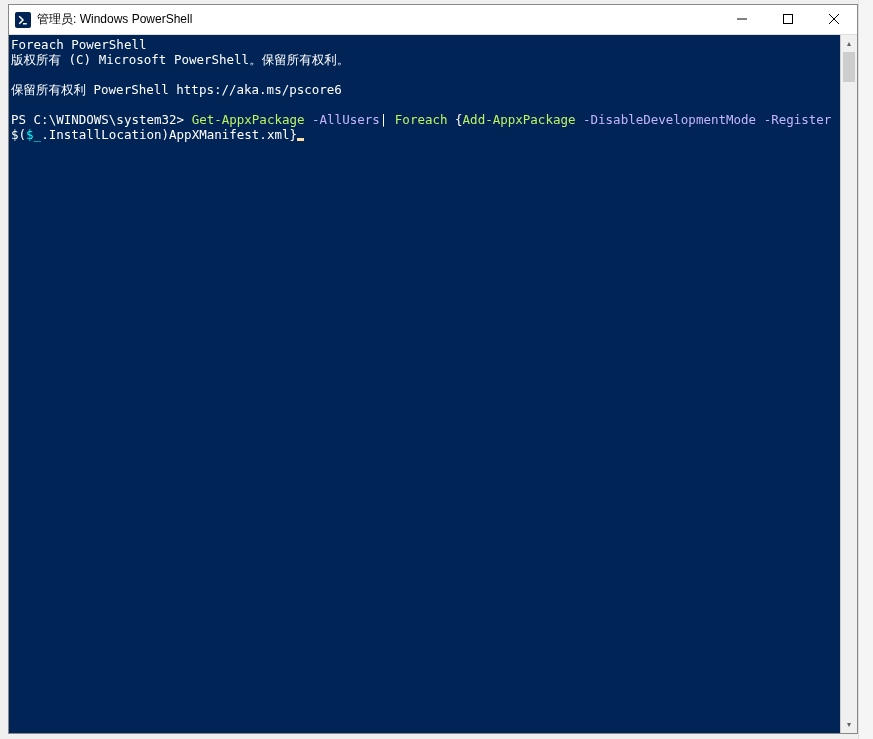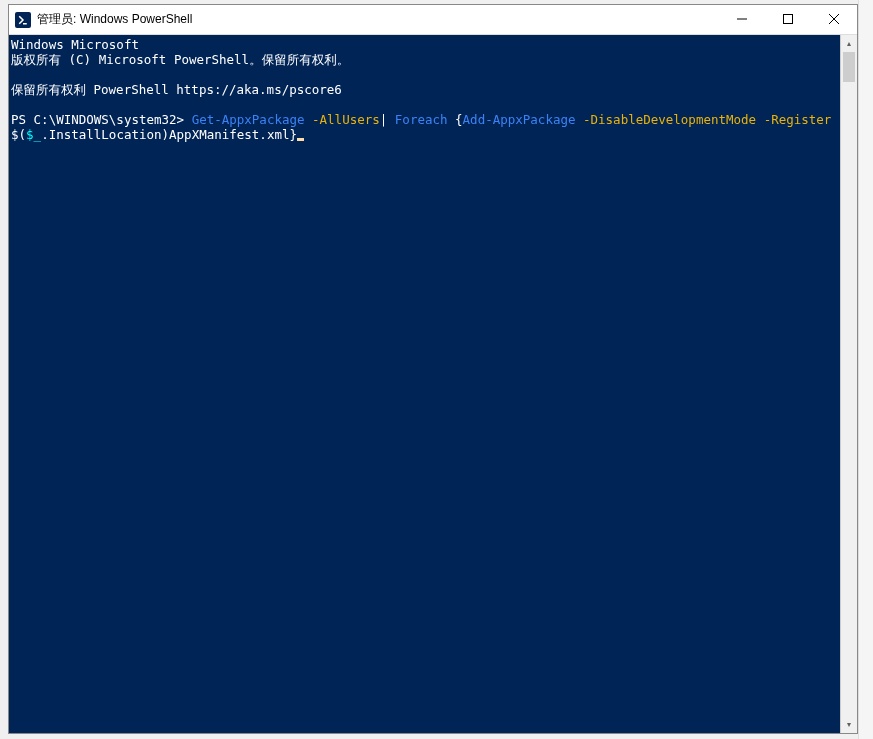--- a/index.html
+++ b/index.html
@@ -81,22 +81,22 @@
       flex: 1;
       padding: 2px 0 0 2px;
       font-family: "NSimSun", "SimSun", Consolas, monospace;
       font-size: 12.5px;
       line-height: 15px;
       color: #ffffff;
       white-space: pre-wrap;
       word-break: break-all;
       overflow: hidden;
     }
-    .terminal .cmd-yellow { color: #3b82f6; }
-    .terminal .cmd-gray { color: #eab308; }
+    .terminal .cmd-yellow { color: #bef264; }
+    .terminal .cmd-gray { color: #c4b5fd; }
     .terminal .cmd-cyan { color: #00ffff; }
     .terminal .cursor {
       display: inline-block;
       width: 7px;
       height: 3px;
       background: #fedba9;
       vertical-align: bottom;
       margin-bottom: 1px;
     }
     .scrollbar {
@@ -171,21 +171,21 @@
         <span>
           <svg viewBox="0 0 10 10">
               <line x1="0" y1="0" x2="10" y2="10" stroke="#000" stroke-width="1"></line>
               <line x1="10" y1="0" x2="0" y2="10" stroke="#000" stroke-width="1"></line>
             </svg>
         </span>
       </button>
     </div>
   </div>
   <div class="terminal-area">
-    <div class="terminal"><span>Windows Microsoft</span>
+    <div class="terminal"><span>Foreach PowerShell</span>
 <span>版权所有 (C) Microsoft PowerShell。保留所有权利。</span>
 <span></span>
 <span>保留所有权利 PowerShell https://aka.ms/pscore6</span>
 <span></span>
 <span>PS C:\WINDOWS\system32&gt; </span><span class="cmd-yellow">Get-AppxPackage</span><span class="cmd-gray"> -AllUsers</span><span>| </span><span class="cmd-yellow">Foreach</span><span> {</span><span class="cmd-yellow">Add-AppxPackage</span><span class="cmd-gray"> -DisableDevelopmentMode -Register </span><span>$(</span><span class="cmd-cyan">$_</span><span>.InstallLocation)AppXManifest.xml</span><span>}</span><span class="cursor"></span></div>
     <div class="scrollbar">
       <div class="scroll-btn">
         <span>▴</span>
       </div>
       <div class="scroll-track">

